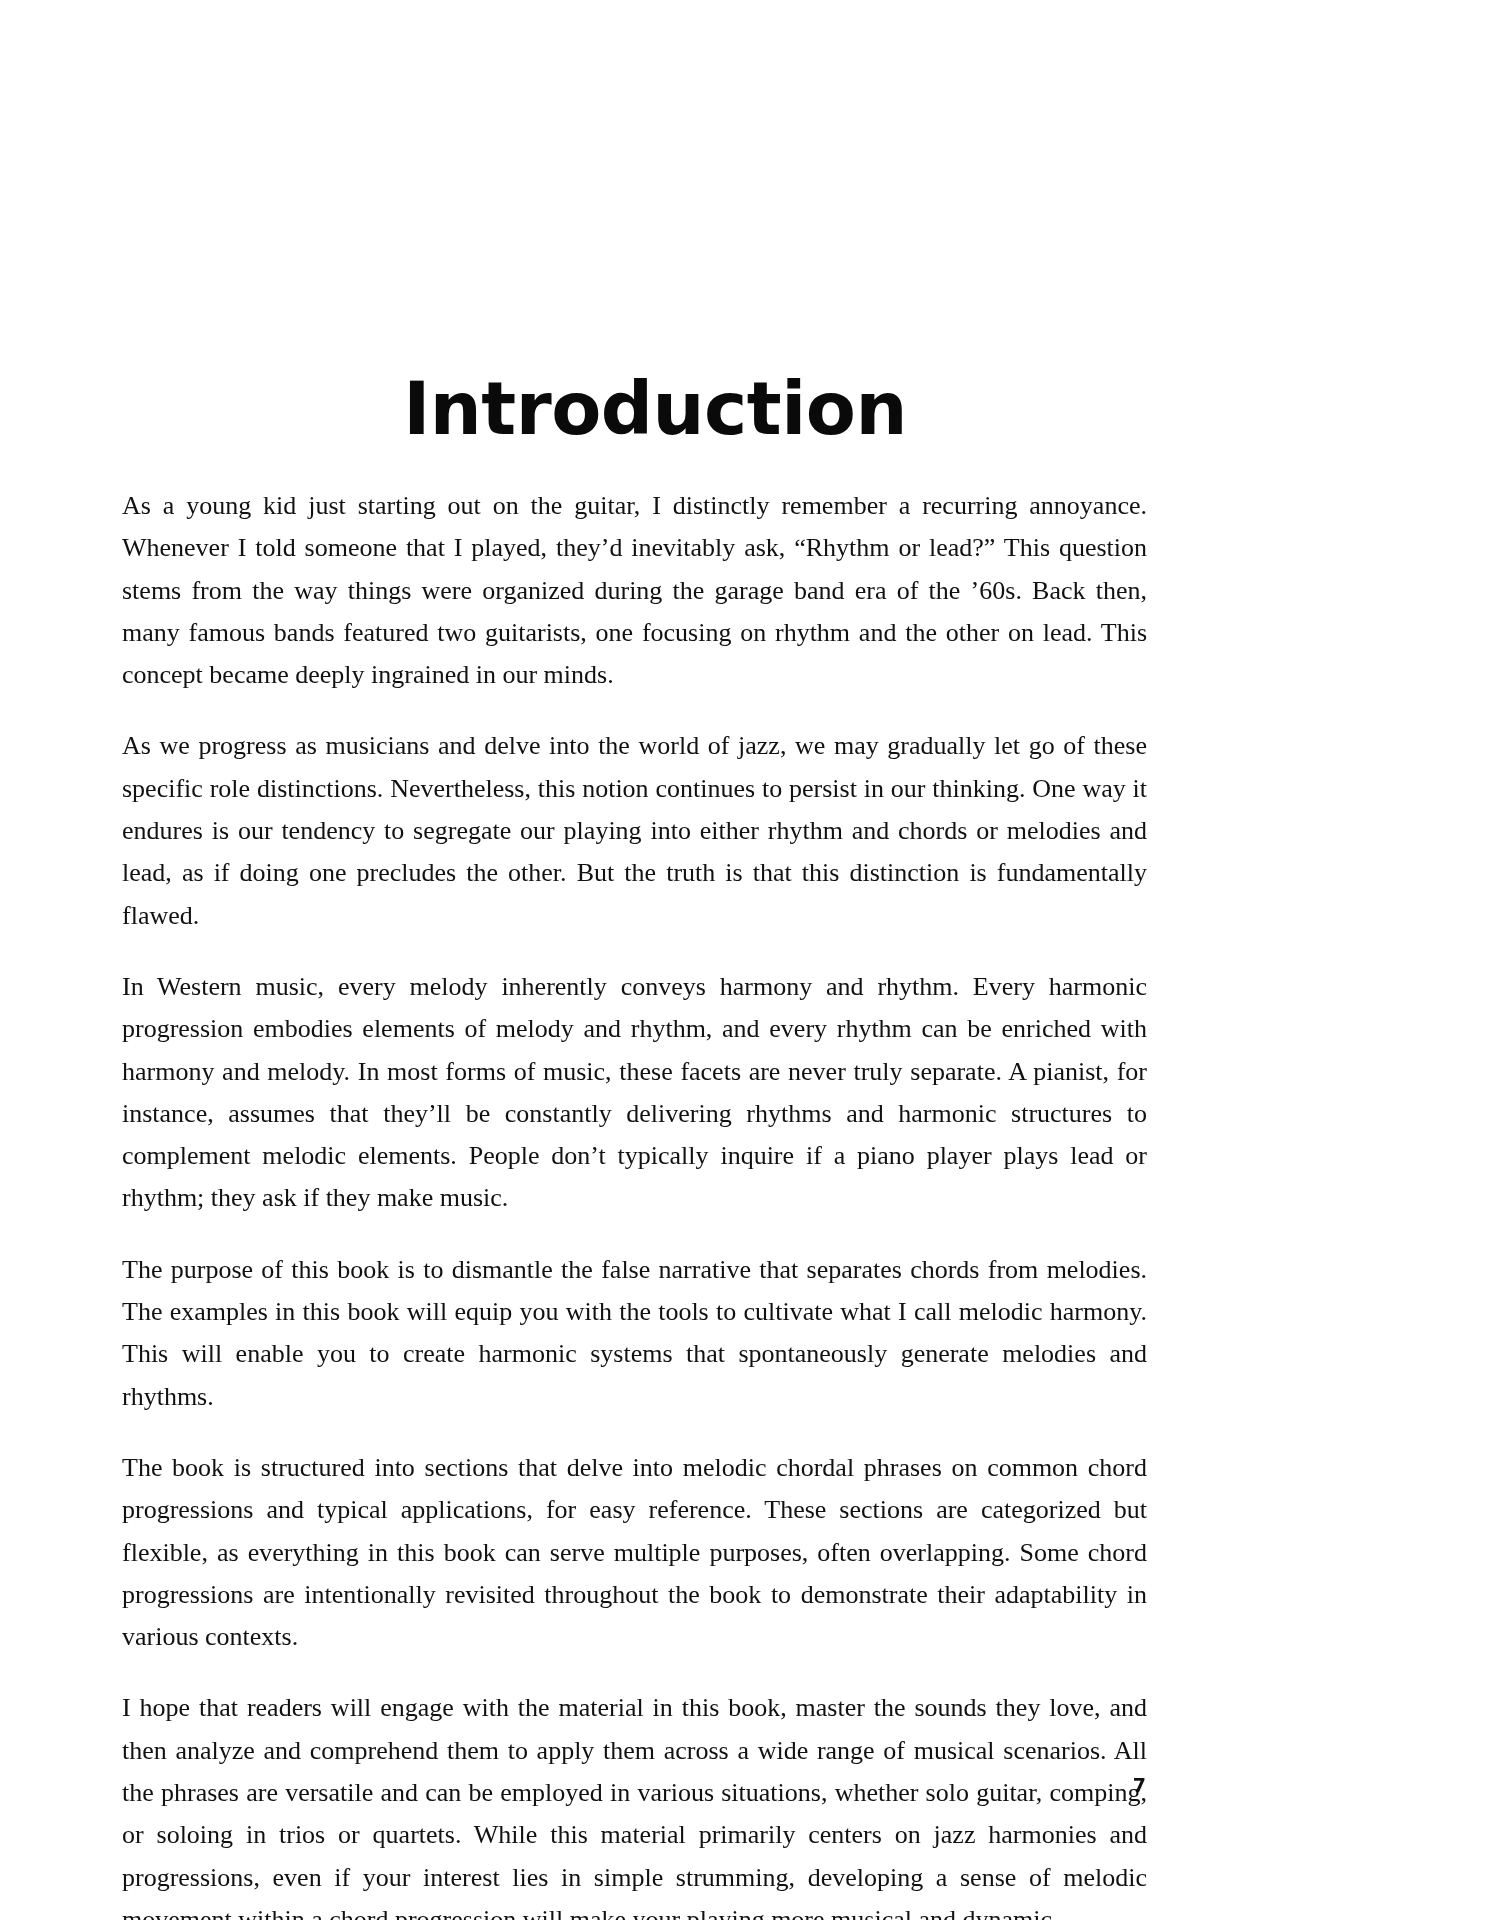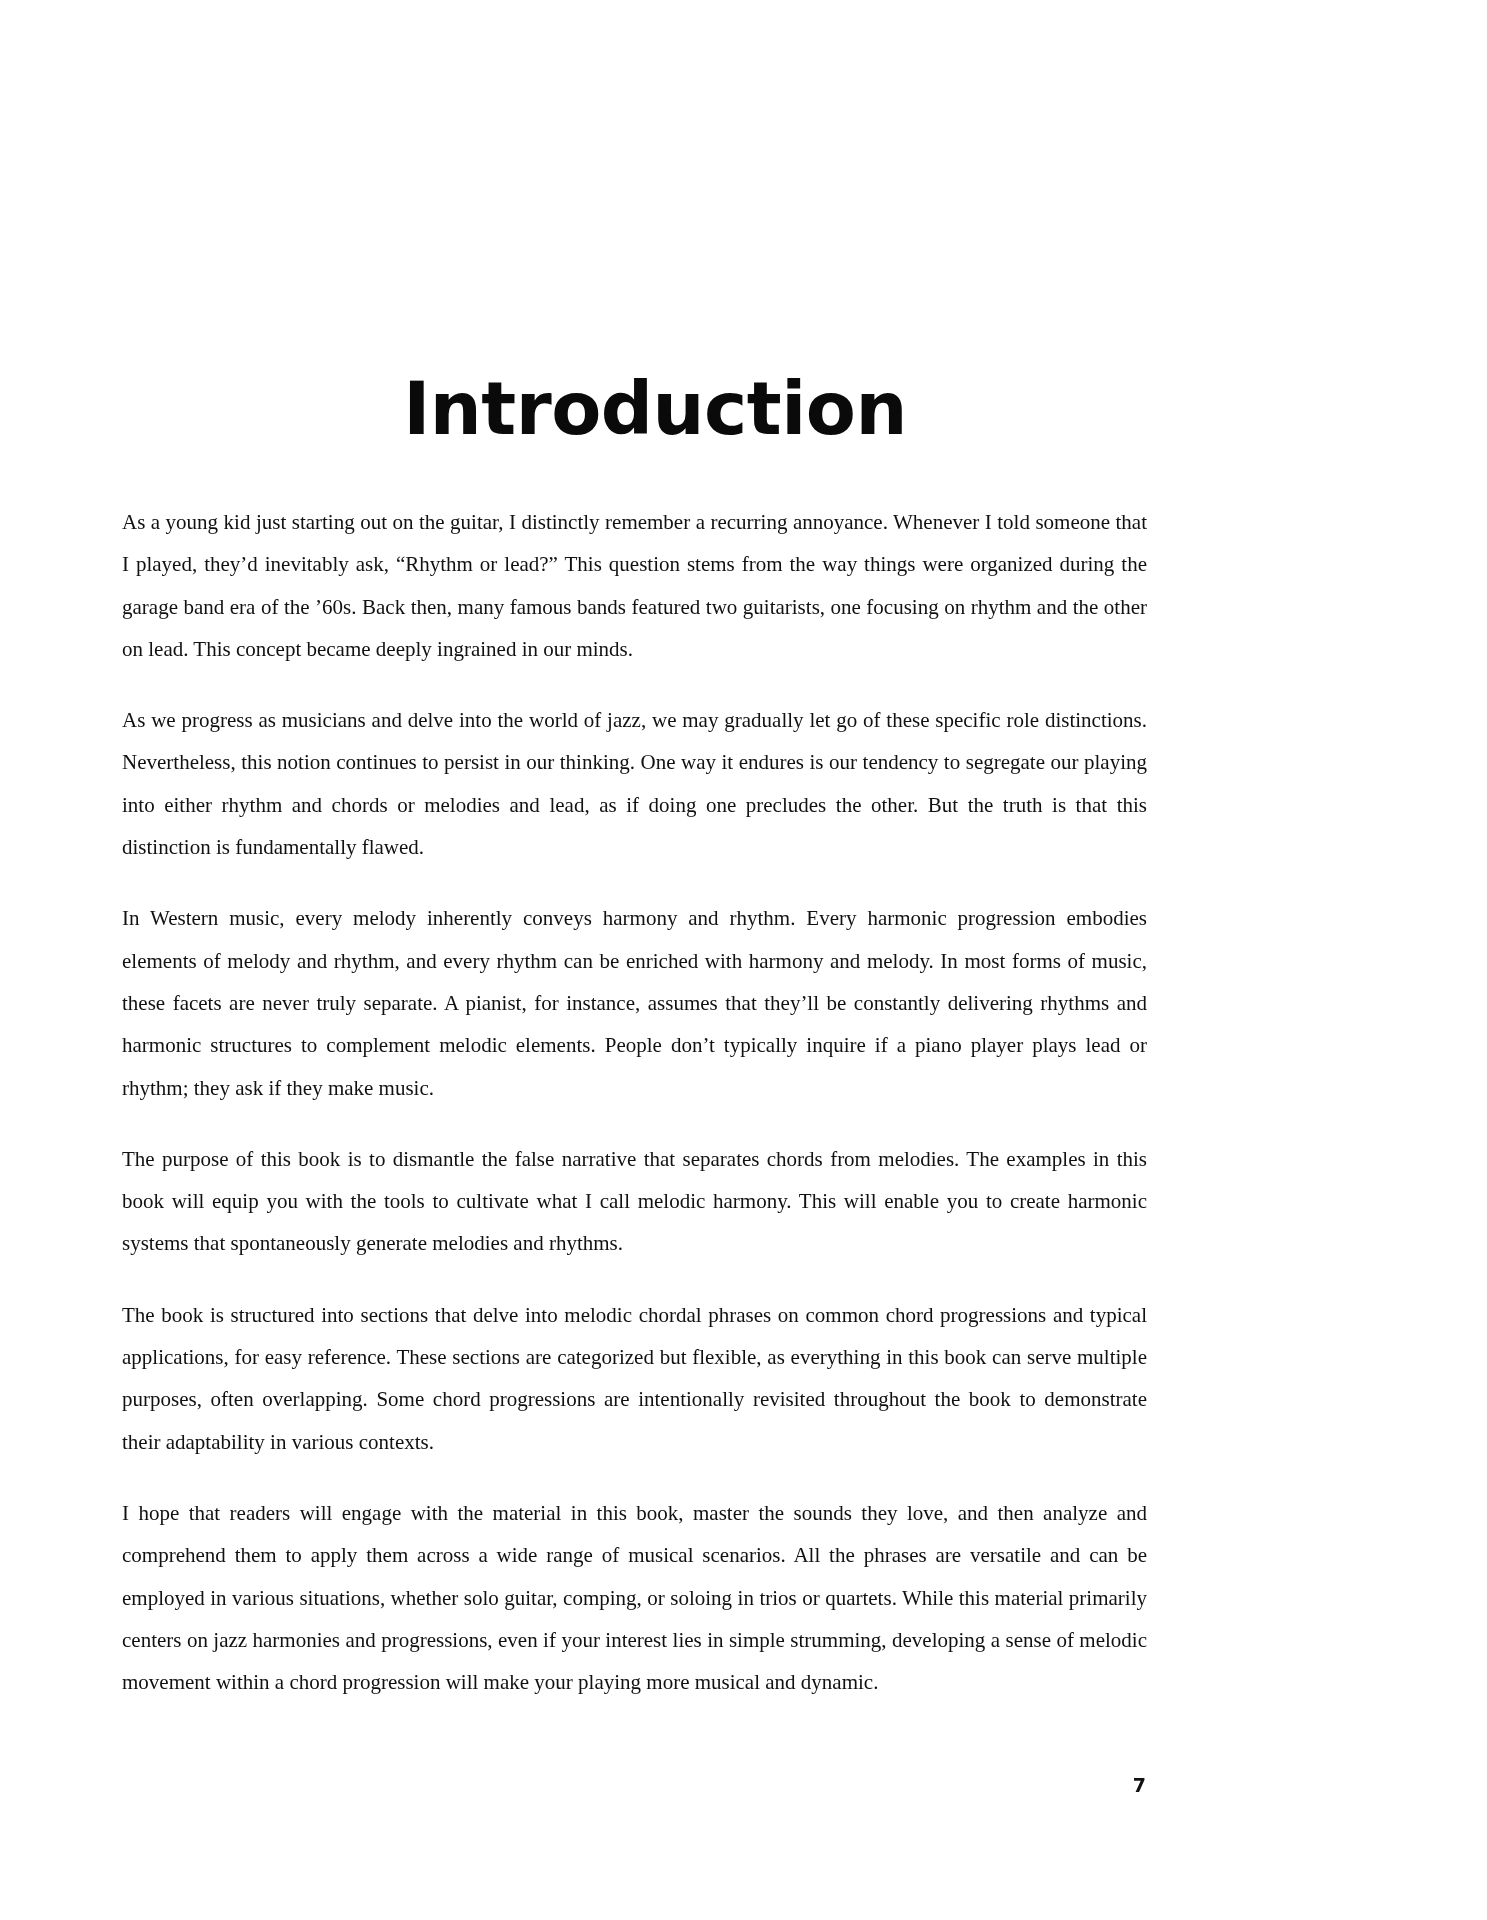--- a/index.html
+++ b/index.html
@@ -44,26 +44,26 @@
   
   .content {
     position: absolute;
     left: 122px;
     top: 485px;
     width: 1025px;
   }
 
   .body-paragraph {
     font-family: "Liberation Serif", "DejaVu Serif", serif;
-    font-size: 21px;
+    font-size: 26px;
     line-height: 42.3px;
     color: #111111;
     text-align: justify;
     text-justify: inter-word;
-    margin: 16px 0 29px 0;
+    margin: 0 0 29px 0;
     hyphens: none;
     -webkit-hyphens: none;
   }
   .body-paragraph:last-child {
     margin-bottom: 0;
   }
 
   
   .page-number {
     position: absolute;

